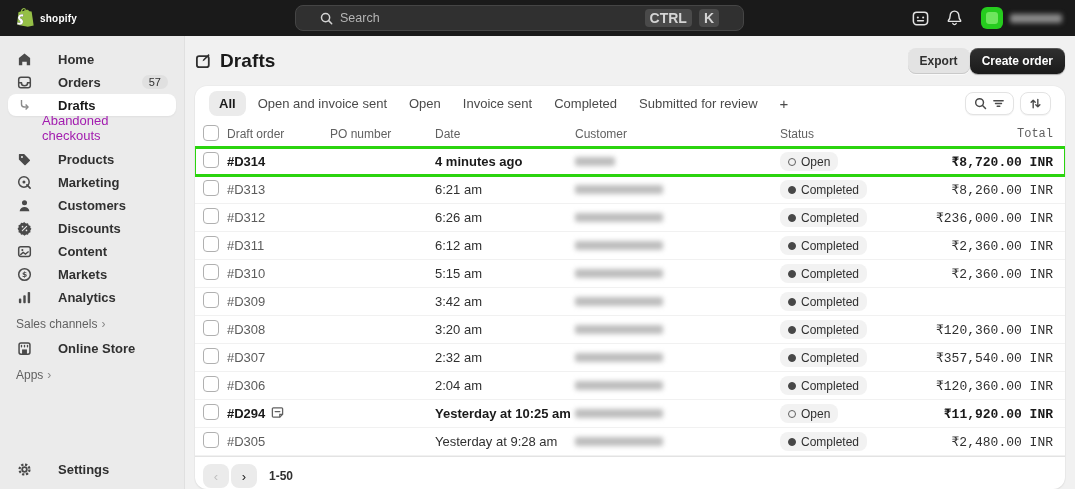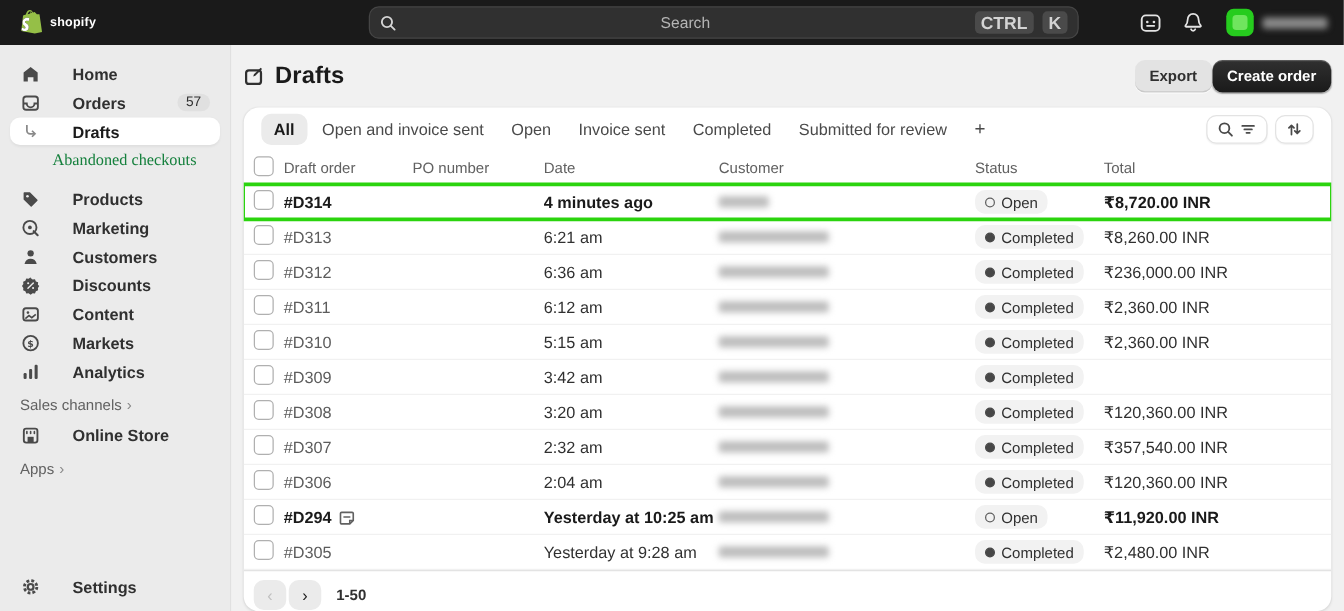--- a/index.html
+++ b/index.html
@@ -4,42 +4,42 @@
 <style>
   * { margin:0; padding:0; box-sizing:border-box; }
   html,body { width:1075px; height:489px; overflow:hidden;
     font-family:"Liberation Sans","DejaVu Sans",sans-serif; background:#f1f1f1; }
 
   
   .topbar { position:absolute; top:0; left:0; width:1075px; height:36px;
     background:#1a1a1a; display:flex; align-items:center; z-index:30; }
   .logo { display:flex; align-items:center; gap:5px; padding-left:14px; width:185px; }
   .logo-text { color:#fff; font-size:10px; font-weight:bold; letter-spacing:.2px; }
-  .searchbox { position:absolute; left:295px; width:568px; height:26px; top:5px;
+  .searchbox { position:absolute; left:295px; width:449px; height:26px; top:5px;
     background:#303030; border:1px solid #454545; border-radius:8px;
-    display:flex; align-items:center; gap:7px; padding:0 8px; cursor:text;text-align:center; }
+    display:flex; align-items:center; gap:7px; padding:0 24px; cursor:text; }
   .searchbox .ph { color:#b5b5b5; font-size:12.5px; flex:1; }
   .kbd { background:#4a4a4a; color:#d4d4d4; font-size:14px; font-weight:bold;
     border-radius:4px; padding:2px 5px; line-height:1; }
   .top-right { position:absolute; right:10px; top:0; height:36px; display:flex; align-items:center; gap:14px; }
   .top-icon { width:20px; height:20px; display:flex; align-items:center; justify-content:center; cursor:pointer; }
   .account { display:flex; align-items:center; gap:7px; cursor:pointer; padding:3px; border-radius:8px; }
   .avatar { width:22px; height:22px; border-radius:6px; background:#26cc1e;
     display:flex; align-items:center; justify-content:center; }
   .avatar-inner { width:12px; height:12px; border-radius:3px; background:#6fe55e; }
   .name-blur { width:52px; height:9px; background:#8a8a8a; border-radius:2px; filter:blur(2.5px); }
 
   
   .sidebar { position:absolute; top:36px; left:0; bottom:0; width:185px;
     background:#ebebeb; border-right:1px solid #e0e0e0; padding:12px 8px; }
   .nav-item { display:flex; align-items:center; gap:26px; height:22px; padding:0 8px;
     border-radius:8px; font-size:13px; font-weight:600; color:#303030; cursor:pointer; margin-bottom:1px; }
   .nav-item .ico { width:16px; height:16px; display:flex; align-items:center; justify-content:center; flex:none; }
   .nav-item.selected { background:#fff; box-shadow:0 1px 2px rgba(0,0,0,.05); color:#1a1a1a; }
-  .nav-item.sub-plain { padding-left:34px; color:#15803d; font-weight:500;font-family:Liberation Serif, serif; }
+  .nav-item.sub-plain { padding-left:34px; color:#a21caf; font-weight:500; }
   .nav-badge { margin-left:auto; background:#e0e0e0; color:#303030; font-size:11px;
     font-weight:500; border-radius:8px; padding:1px 7px; }
   .nav-gap { height:8px; }
   .section-label { display:flex; align-items:center; gap:4px; color:#616161; font-size:12px;
     font-weight:500; padding:8px 8px 6px; cursor:pointer; }
   .section-label .chev { color:#8a8a8a; font-size:12px; }
   .settings-item { position:absolute; bottom:8px; left:8px; right:8px; }
 
   
   .main { position:absolute; top:36px; left:185px; right:0; bottom:0; background:#f1f1f1; }
@@ -66,23 +66,23 @@
   .tabs-right { margin-left:auto; display:flex; gap:6px; }
   .icon-btn { display:flex; align-items:center; gap:5px; background:#fff; border:1px solid #e3e3e3;
     border-radius:8px; padding:4px 8px; cursor:pointer; box-shadow:0 1px 1px rgba(0,0,0,.05); }
 
   
   .thead, .trow { display:grid;
     grid-template-columns:24px 103px 105px 140px 205px 1fr 170px;
     align-items:center; padding:0 12px 0 8px; }
   .thead { height:27px; border-bottom:1px solid #e3e3e3; color:#616161; font-size:12px; }
   .thead .cell, .trow .cell { padding-left:0; }
-  .col-total, .cell.total { text-align:left; }
+  .col-total, .cell.total { text-align:right;font-family:Liberation Mono, monospace; }
   .trow { height:28px; border-bottom:1px solid #f1f1f1; font-size:13px; color:#303030; cursor:pointer; position:relative; }
-  .cell.id { color:#5c5c5c; display:flex; align-items:flex-end; gap:6px; }
+  .cell.id { color:#5c5c5c; display:flex; align-items:flex-start; gap:6px; }
   .trow.bold .cell.id, .trow.bold .cell.date, .trow.bold .cell.total { font-weight:bold; color:#1a1a1a; }
   .checkbox { width:16px; height:16px; border:1.6px solid #b0b0b0; border-radius:4px; background:#fff; display:inline-block; }
   .blurred { display:inline-block; height:9px; background:#bdbdbd; border-radius:2px; filter:blur(2.5px); }
   .blurred.short { width:40px; }
   .blurred.long { width:88px; }
   .badge { display:inline-flex; align-items:center; gap:5px; background:#f2f2f2;
     border-radius:8px; padding:2.5px 8px; font-size:12px; color:#303030; }
   .dot { width:8px; height:8px; border-radius:50%; flex:none; }
   .dot.open { border:1.6px solid #616161; background:transparent; }
   .dot.completed { background:#474747; border:1.6px solid #474747; }
@@ -371,21 +371,21 @@
               <span>Completed</span>
             </span></div>
           <div class="cell total">₹8,260.00 INR</div>
         </div>
         <div class="trow">
           <div class="cell"><span class="checkbox"></span></div>
           <div class="cell id">
             <span>#D312</span>
           </div>
           <div class="cell po"></div>
-          <div class="cell date">6:36 am</div>
+          <div class="cell date">6:26 am</div>
           <div class="cell customer"><span class="blurred long"></span></div>
           <div class="cell status"><span class="badge">
               <span class="dot completed"></span>
               <span>Completed</span>
             </span></div>
           <div class="cell total">₹236,000.00 INR</div>
         </div>
         <div class="trow">
           <div class="cell"><span class="checkbox"></span></div>
           <div class="cell id">

